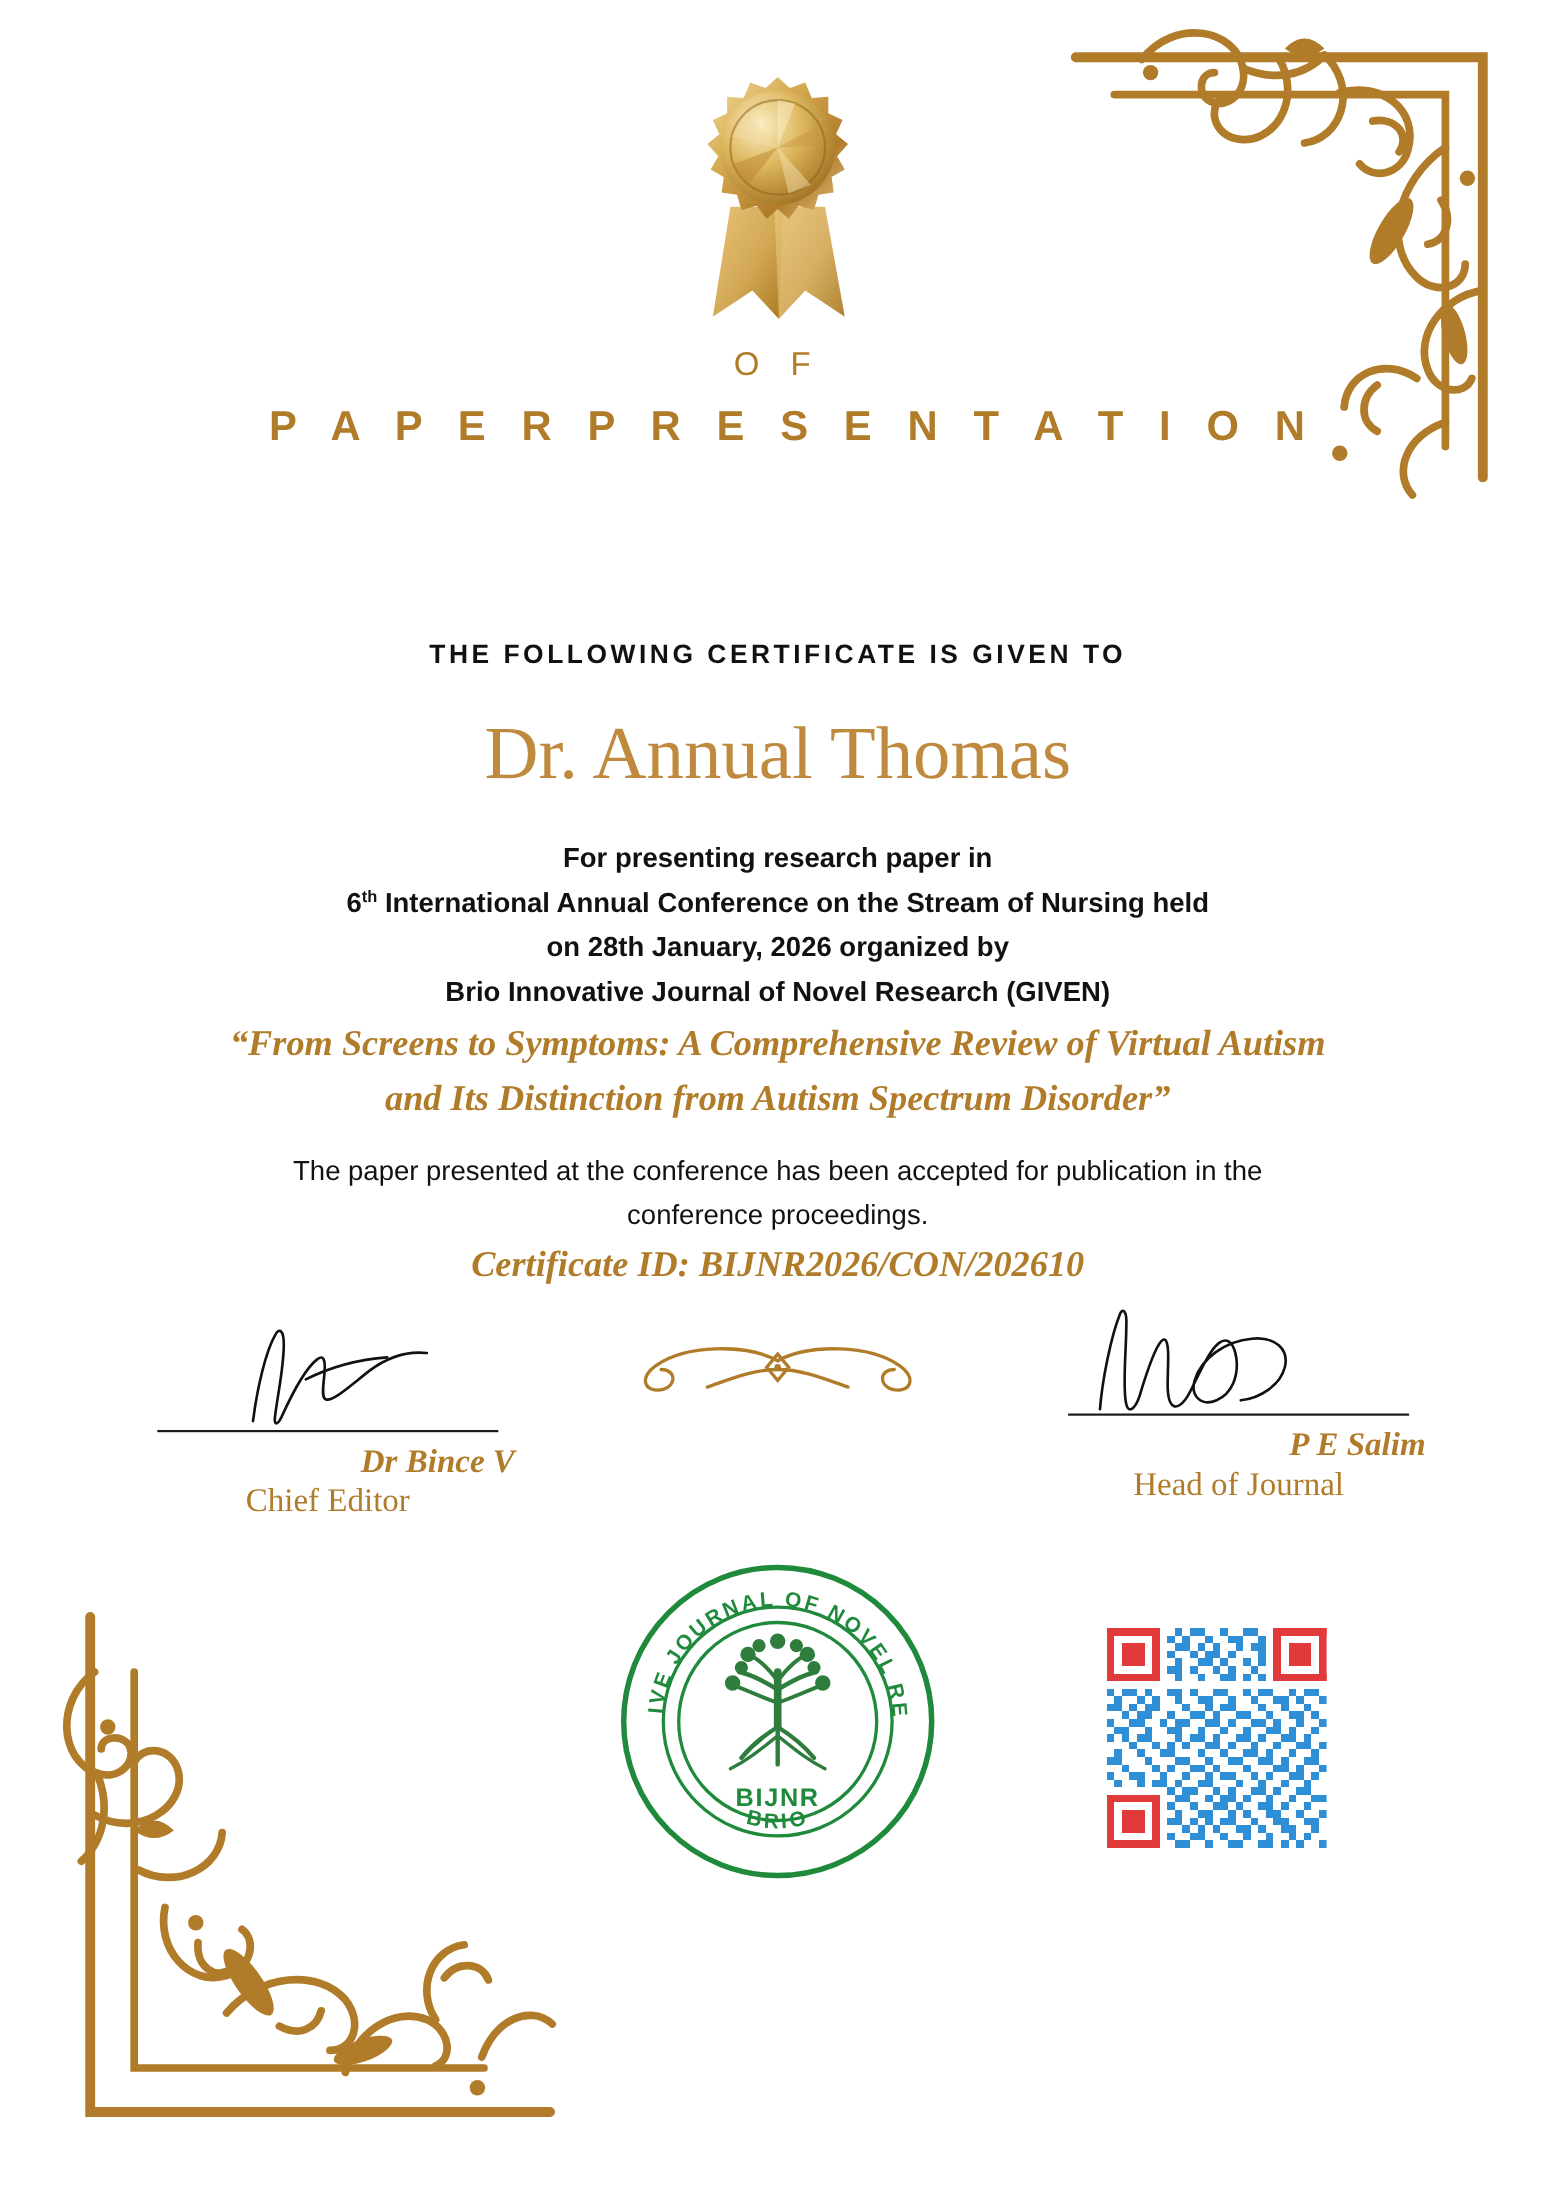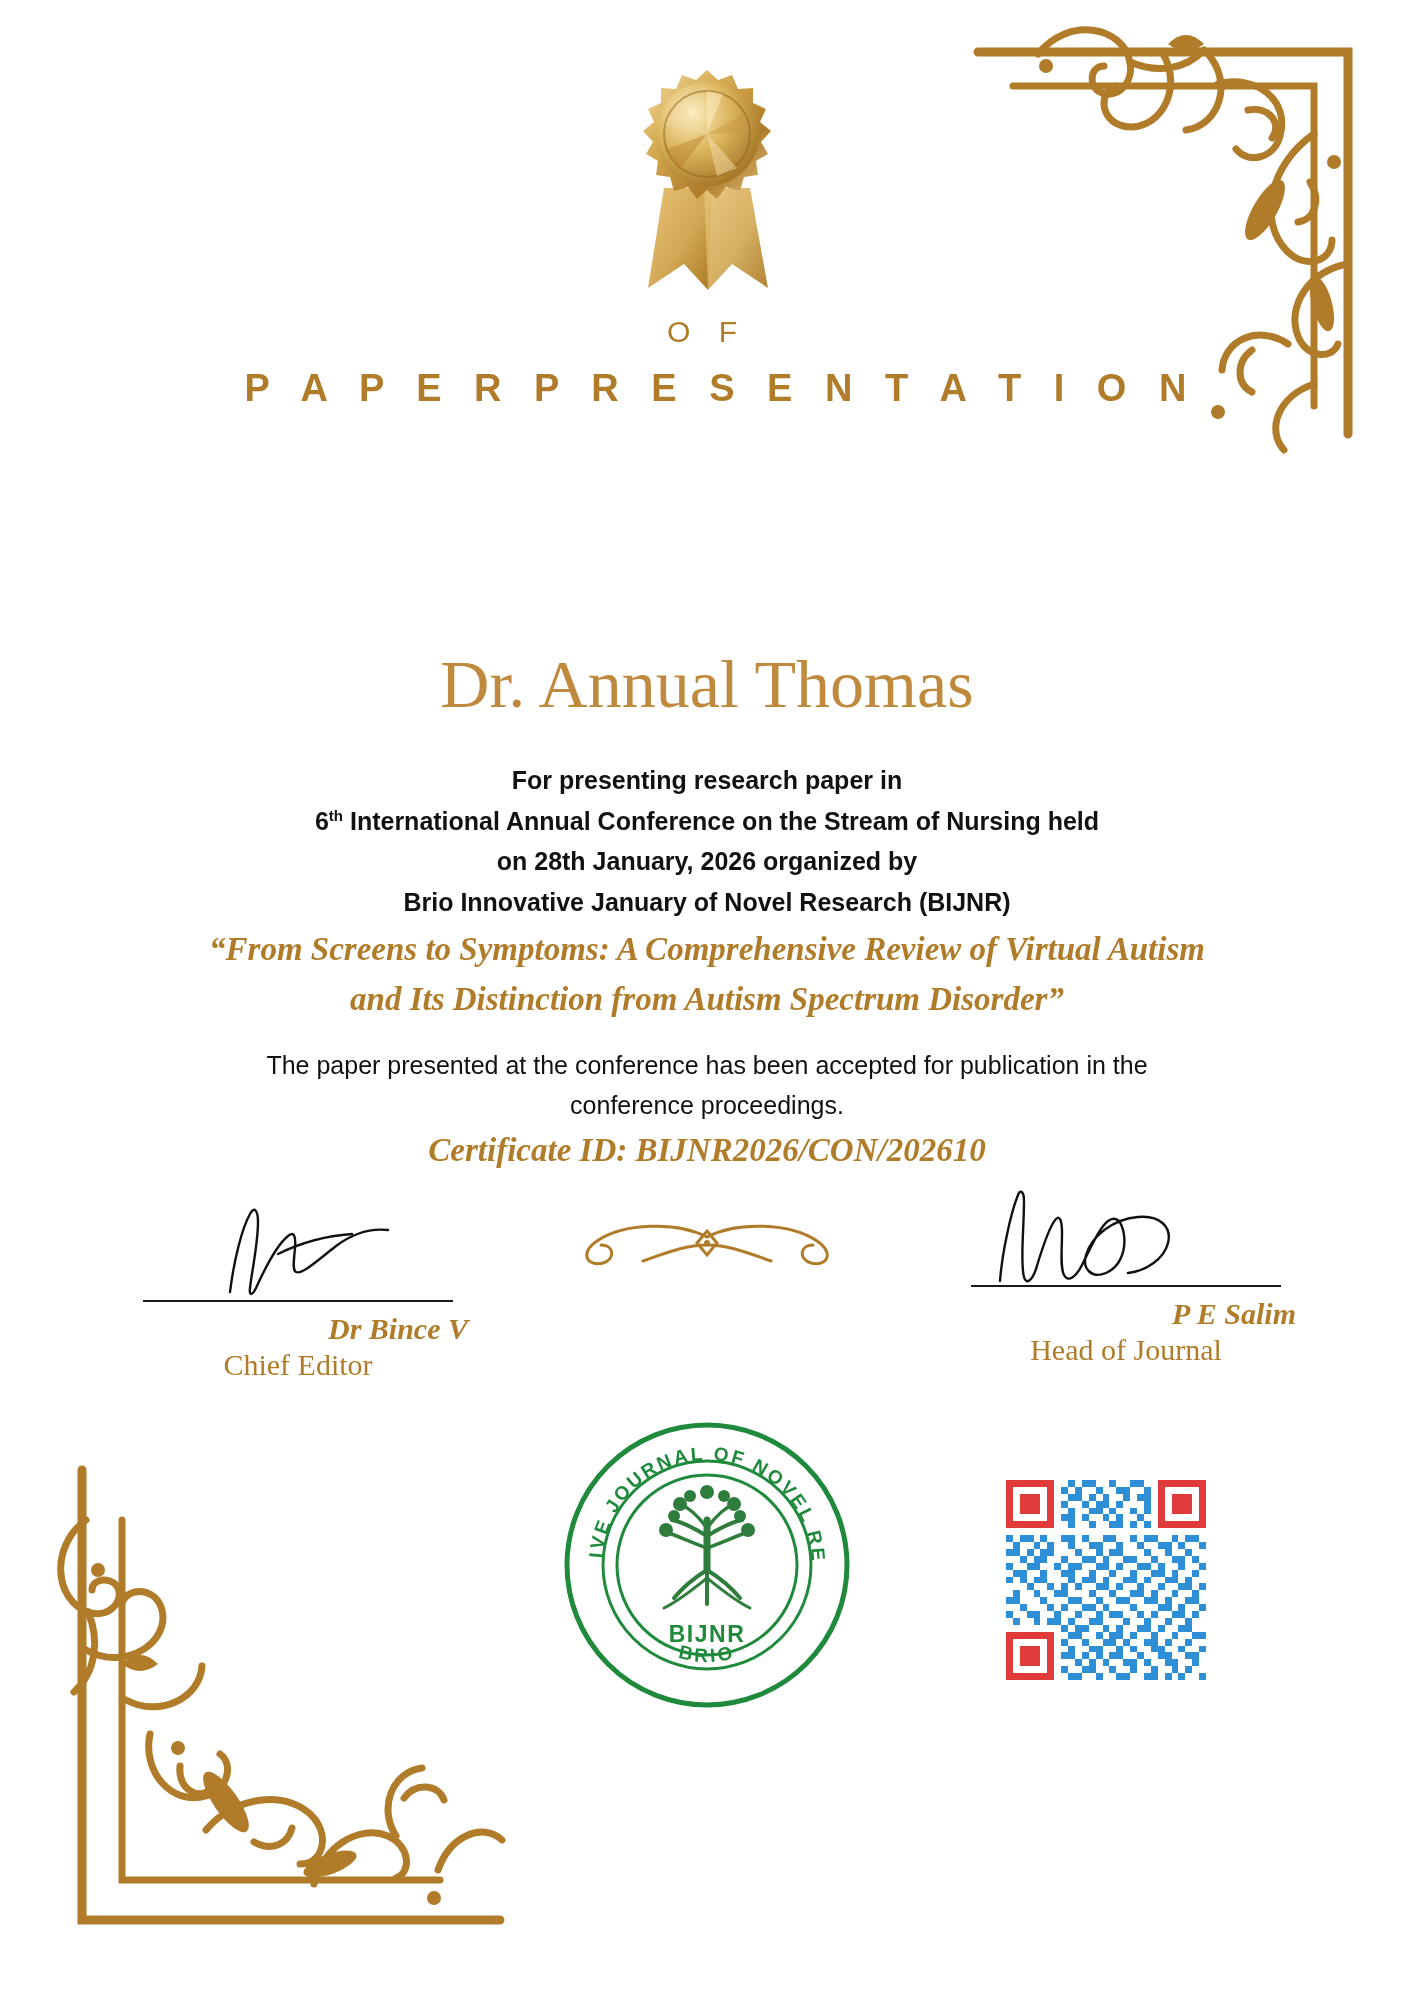--- a/index.html
+++ b/index.html
@@ -331,28 +331,29 @@
         </g>
       </g>
     </svg>
   </div>
 
   <div class="head-block">
     <div class="title-of">O F</div>
     <div class="title-sub">P A P E R   P R E S E N T A T I O N</div>
   </div>
 
+  <div class="given-to">THE FOLLOWING CERTIFICATE IS GIVEN TO</div>
 
   <div class="recipient">Dr. Annual Thomas</div>
 
   <div class="body-lines">
     <div>For presenting research paper in</div>
     <div><span>6</span><sup>th</sup><span> International Annual Conference on the Stream of Nursing held</span></div>
     <div>on 28th January, 2026 organized by</div>
-    <div>Brio Innovative January of Novel Research (BIJNR)</div>
+    <div>Brio Innovative Journal of Novel Research (GIVEN)</div>
   </div>
 
   <div class="paper-title">“From Screens to Symptoms: A Comprehensive Review of Virtual Autism and Its Distinction from Autism Spectrum Disorder”</div>
 
   <div class="accepted">The paper presented at the conference has been accepted for publication in the conference proceedings.</div>
 
   <div class="cert-id">Certificate ID: BIJNR2026/CON/202610</div>
 
   <div class="divider-orn">
     <svg viewBox="0 0 300 70" width="300" height="70" xmlns="http://www.w3.org/2000/svg">

